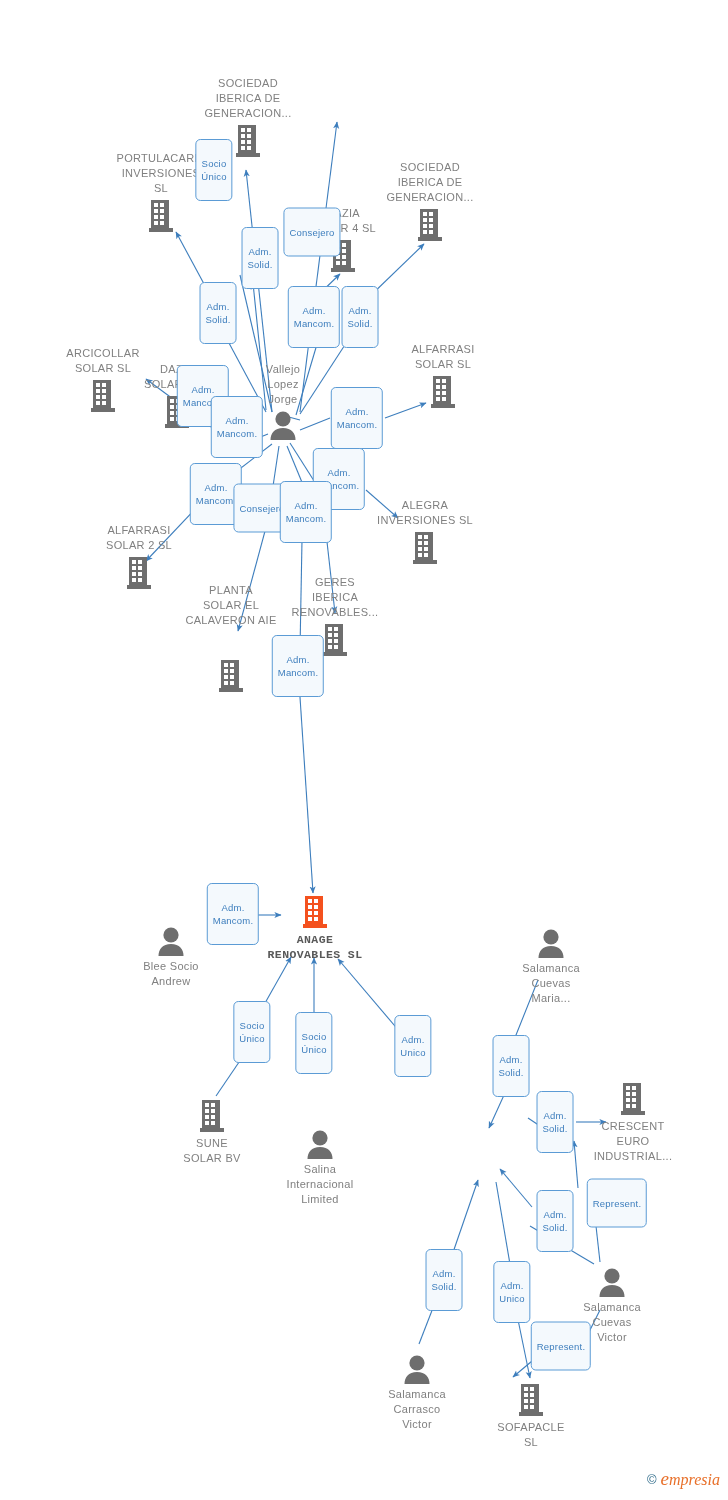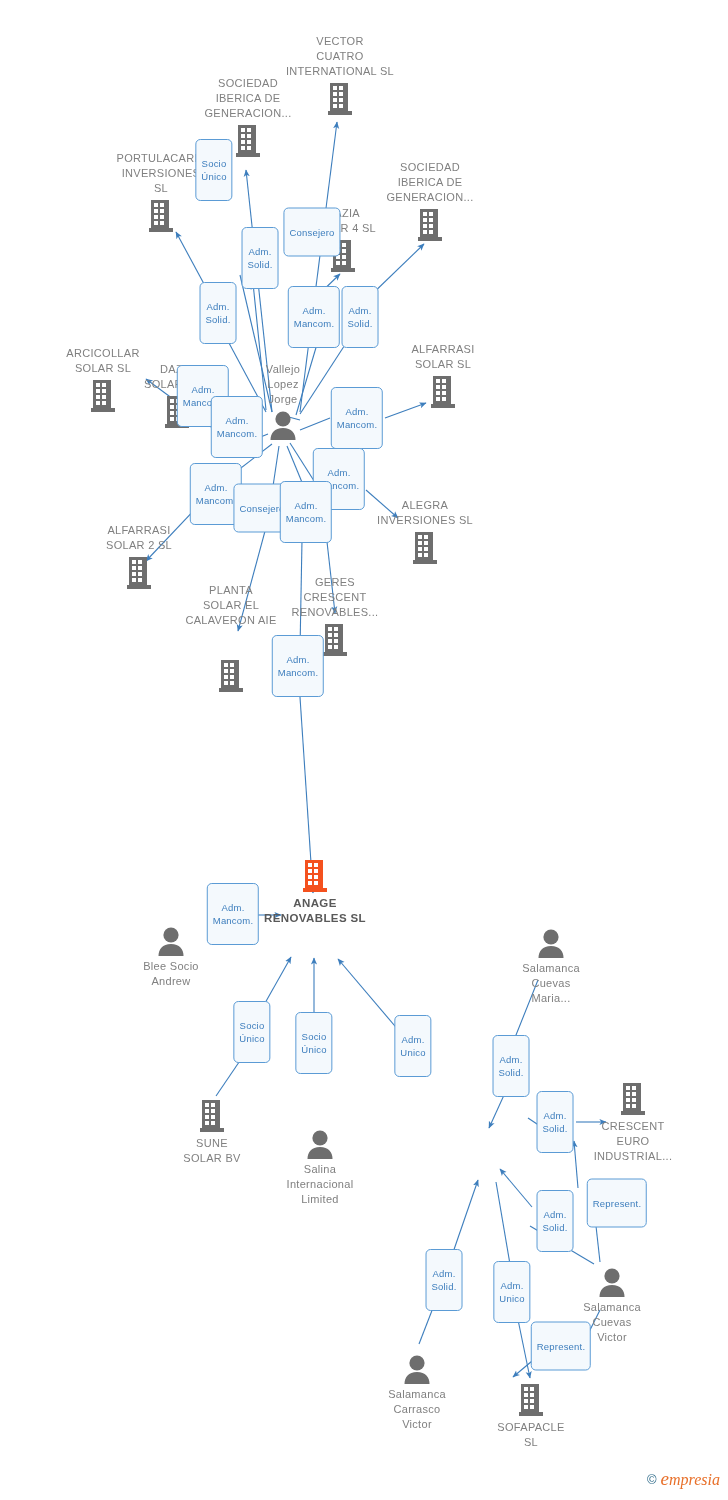--- a/index.html
+++ b/index.html
@@ -136,43 +136,20 @@
       <path d="M510,1050 L538,980"></path>
       <path d="M528,1118 L552,1134"></path>
       <path d="M530,1226 L594,1264"></path>
       <path d="M592,1190 L600,1262"></path>
       <path d="M438,1295 L419,1344"></path>
       <path d="M512,1276 L496,1182"></path>
       <path d="M586,1338 L600,1310"></path>
     </g>
   </svg>
 
-  <div class="node lbl-above" style="left:340px; top:34px;">
-    <span class="label">VECTOR
-CUATRO
-INTERNATIONAL SL</span>
-    <span class="glyph">
-      <svg width="30" height="36" viewBox="0 0 30 36">
-          <g fill="#6e6e6e">
-            <rect x="5" y="2" width="18" height="29"></rect>
-            <rect x="3" y="30" width="24" height="4"></rect>
-          </g>
-          <g fill="#fff">
-            <rect x="8" y="5" width="4" height="4"></rect>
-            <rect x="14" y="5" width="4" height="4"></rect>
-            <rect x="8" y="11" width="4" height="4"></rect>
-            <rect x="14" y="11" width="4" height="4"></rect>
-            <rect x="8" y="17" width="4" height="4"></rect>
-            <rect x="14" y="17" width="4" height="4"></rect>
-            <rect x="8" y="23" width="4" height="4"></rect>
-            <rect x="14" y="23" width="4" height="4"></rect>
-          </g>
-        </svg>
-    </span>
-  </div>
 
   <div class="node lbl-above" style="left:248px; top:76px;">
     <span class="label">SOCIEDAD
 IBERICA DE
 GENERACION...</span>
     <span class="glyph">
       <svg width="30" height="36" viewBox="0 0 30 36">
           <g fill="#6e6e6e">
             <rect x="5" y="2" width="18" height="29"></rect>
             <rect x="3" y="30" width="24" height="4"></rect>
@@ -408,21 +385,21 @@
             <rect x="14" y="17" width="4" height="4"></rect>
             <rect x="8" y="23" width="4" height="4"></rect>
             <rect x="14" y="23" width="4" height="4"></rect>
           </g>
         </svg>
     </span>
   </div>
 
   <div class="node lbl-above" style="left:335px; top:575px;">
     <span class="label">GERES
-CRESCENT
+IBERICA
 RENOVABLES...</span>
     <span class="glyph">
       <svg width="30" height="36" viewBox="0 0 30 36">
           <g fill="#6e6e6e">
             <rect x="5" y="2" width="18" height="29"></rect>
             <rect x="3" y="30" width="24" height="4"></rect>
           </g>
           <g fill="#fff">
             <rect x="8" y="5" width="4" height="4"></rect>
             <rect x="14" y="5" width="4" height="4"></rect>
@@ -430,21 +407,21 @@
             <rect x="14" y="11" width="4" height="4"></rect>
             <rect x="8" y="17" width="4" height="4"></rect>
             <rect x="14" y="17" width="4" height="4"></rect>
             <rect x="8" y="23" width="4" height="4"></rect>
             <rect x="14" y="23" width="4" height="4"></rect>
           </g>
         </svg>
     </span>
   </div>
 
-  <div class="node lbl-below company-root" style="left:315px; top:858px;">
+  <div class="node lbl-below company-root" style="left:315px; top:894px;font-family:Liberation Mono, monospace;">
     <span class="glyph">
       <svg width="30" height="36" viewBox="0 0 30 36">
           <g fill="#f4511e">
             <rect x="5" y="2" width="18" height="29"></rect>
             <rect x="3" y="30" width="24" height="4"></rect>
           </g>
           <g fill="#fff">
             <rect x="8" y="5" width="4" height="4"></rect>
             <rect x="14" y="5" width="4" height="4"></rect>
             <rect x="8" y="11" width="4" height="4"></rect>

